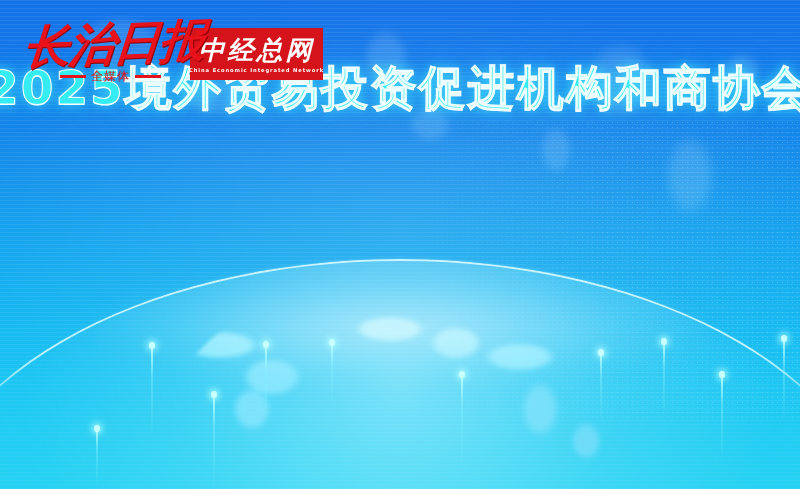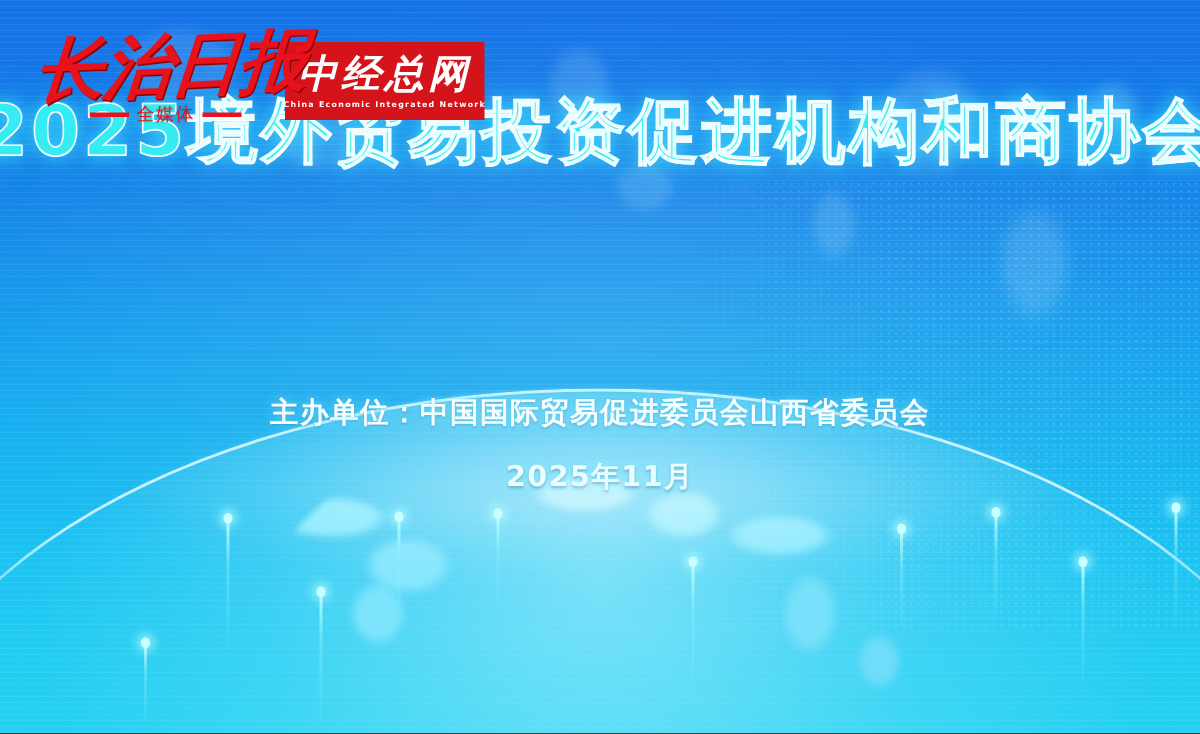--- a/index.html
+++ b/index.html
@@ -217,24 +217,20 @@
       <div class="beam" style="left: 600px; top: 352px; height: 72px;"></div>
       <div class="beam" style="left: 663px; top: 341px; height: 76px;"></div>
       <div class="beam" style="left: 721px; top: 374px; height: 88px;"></div>
       <div class="beam" style="left: 783px; top: 338px; height: 84px;"></div>
     </div>
 
   <div class="headline">
     <div class="headline-l1">2025境外贸易投资促进机构和商协会</div>
   </div>
 
-  <div class="organizer">
-    <div class="organizer-line">主办单位：中国国际贸易促进委员会山西省委员会</div>
-    <div class="organizer-date">2025年11月</div>
-  </div>
 
   <div class="logo-bar">
 
     <div class="logo-czrb">
       <div class="logo-czrb-name">长治日报</div>
       <div class="logo-czrb-sub">
         <span class="logo-czrb-rule"></span>
         <span class="logo-czrb-subtext">全媒体</span>
         <span class="logo-czrb-rule"></span>
       </div>

